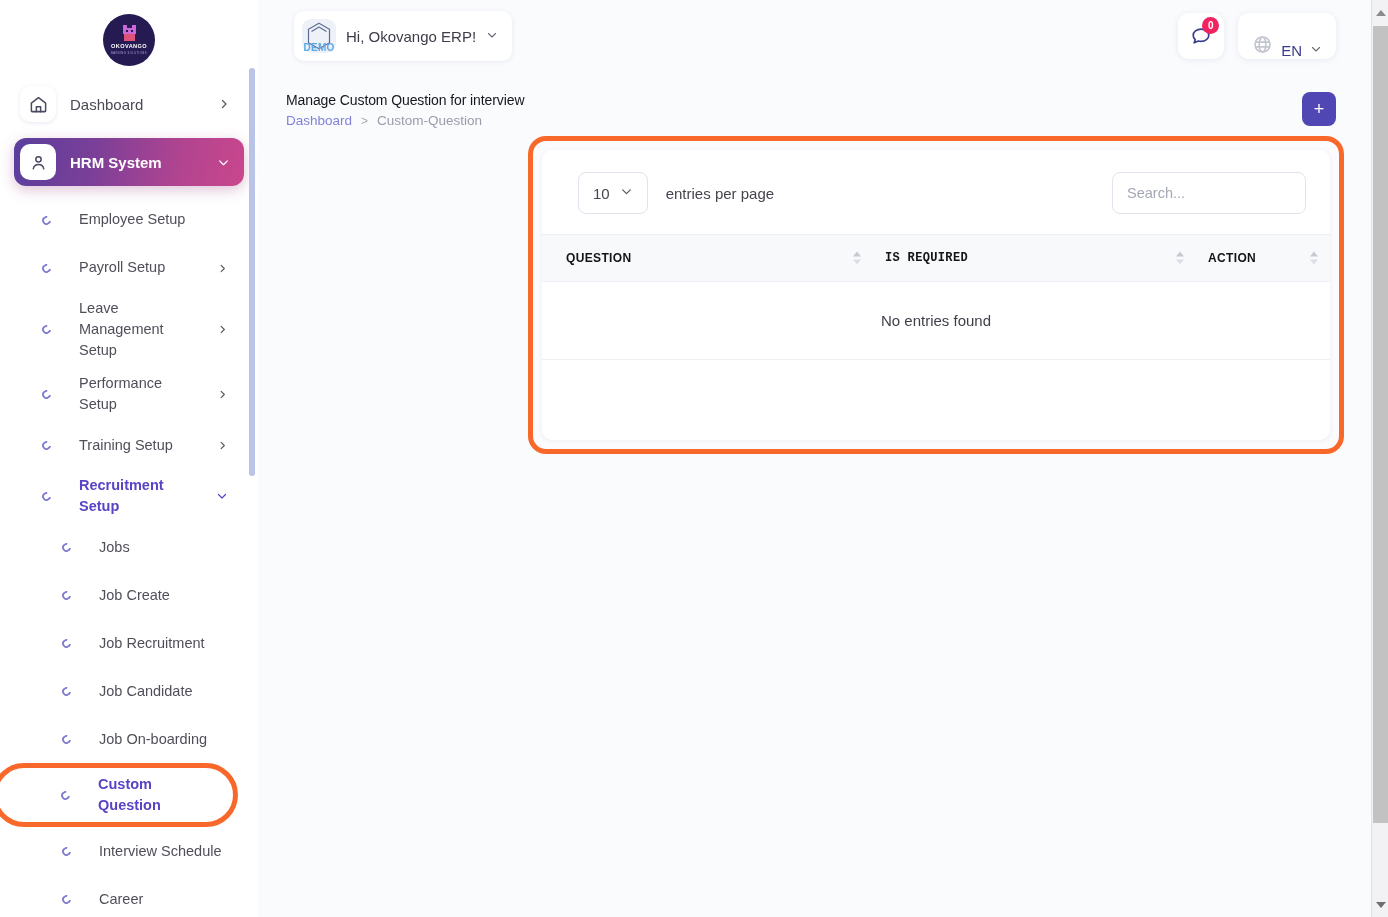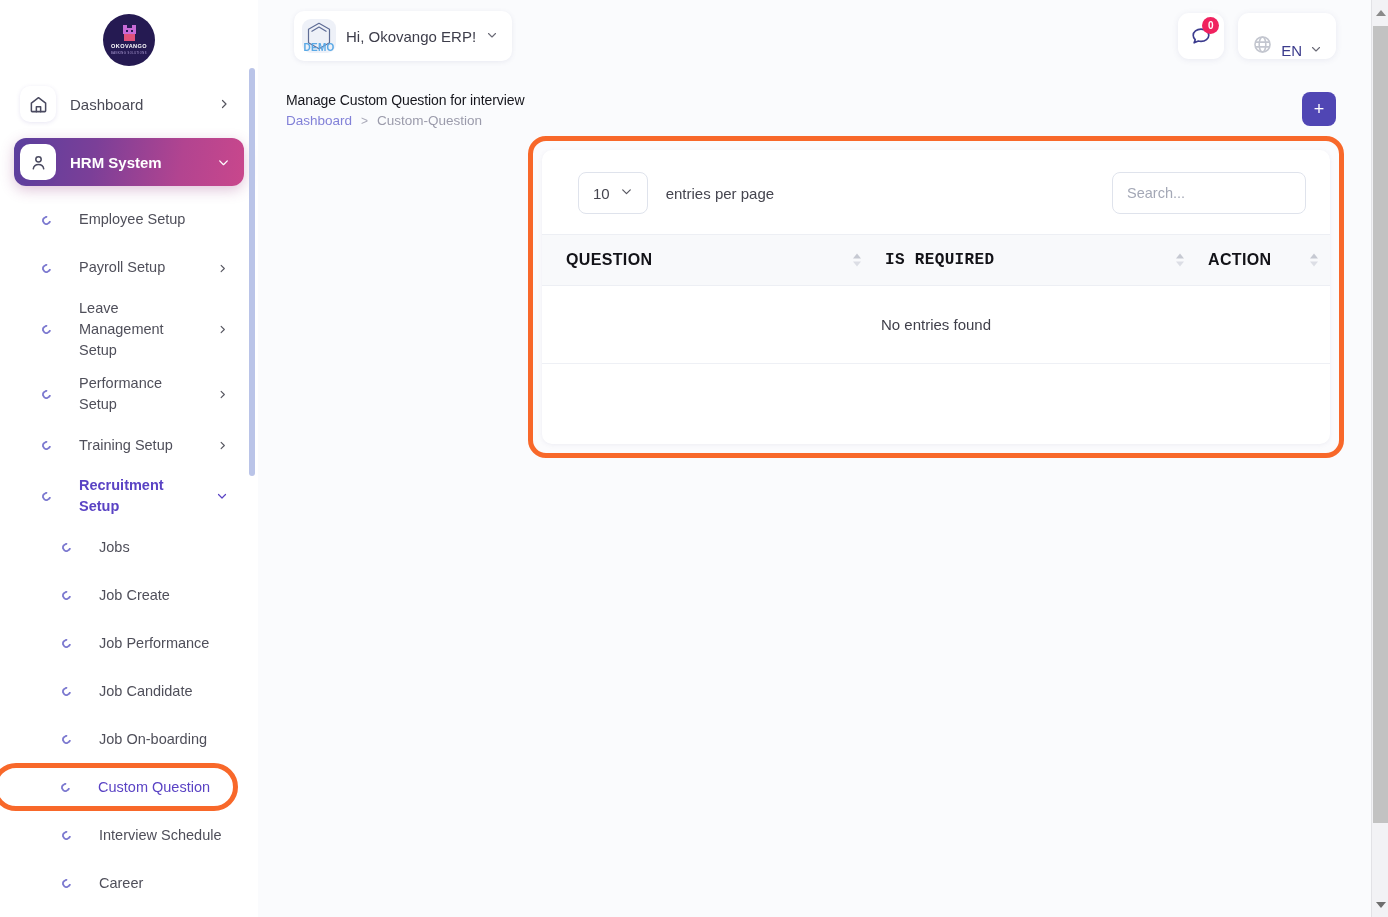--- a/index.html
+++ b/index.html
@@ -79,21 +79,21 @@
     cursor: pointer; position: relative; border-radius: 14px;
   }
   .sub-item .dot {
     width: 9px; height: 9px; border-radius: 50%;
     border: 2px solid #7d7ad0; border-right-color: transparent;
     transform: rotate(-35deg); flex: 0 0 9px;
   }
   .sub-item .label { font-size: 14.5px; color: #4f4f5a; flex: 1; line-height: 1.45; }
   .sub-item.open > .label { color: #5a43c4; font-weight: bold; }
   .sub-item.lvl2 { padding-left: 48px; min-height: 48px; }
-  .sub-item.current > .label { color: #5a43c4; font-weight: normal; }
+  .sub-item.current > .label { color: #5a43c4; font-weight: bold; }
   .sub-item.highlight {
     border: 5px solid #f8682a; border-radius: 34px;
     margin-left: -22px; margin-right: 6px; padding-left: 64px;
     background: #ffffff;
   }
 
   .side-scrollbar {
     position: absolute; left: 249px; top: 68px;
     width: 6px; height: 408px; border-radius: 4px;
     background: #bac4e8;
@@ -185,21 +185,21 @@
     margin-left: auto; width: 194px; height: 42px;
     border: 1px solid #dfe3ec; border-radius: 8px;
     padding: 0 14px; font-size: 14.5px; color: #45454f;
     font-family: "Liberation Sans", sans-serif; background: #fff; outline: none;
   }
   .search-input::placeholder { color: #a4a8b6; }
 
   table { width: 100%; border-collapse: collapse; }
   thead tr { background: #f8f9fb; border-top: 1px solid #edeff4; border-bottom: 1px solid #edeff4; }
   th {
-    text-align: left; font-size: 16px; letter-spacing: .35px;
+    text-align: left; font-size: 12px; letter-spacing: .35px;
     color: #131318; font-weight: bold; padding: 16px 0; position: relative;
   }
   th .thin { display: flex; align-items: center; }
   th.c-question { width: 42%; padding-left: 24px; }
   th.c-required { width: 41%; padding-left: 12px; font-family: Liberation Mono, monospace; }
   th.c-action  { width: 17%; padding-left: 12px; }
   .sorter {
     position: absolute; right: 12px; top: 50%; transform: translateY(-50%);
     display: flex; flex-direction: column; gap: 3px;
   }
@@ -345,21 +345,21 @@
       <div class="sub-item lvl2">
         <span class="dot"></span>
         <span class="label">Jobs</span>
       </div>
       <div class="sub-item lvl2">
         <span class="dot"></span>
         <span class="label">Job Create</span>
       </div>
       <div class="sub-item lvl2">
         <span class="dot"></span>
-        <span class="label">Job Performance</span>
+        <span class="label">Job Recruitment</span>
       </div>
       <div class="sub-item lvl2">
         <span class="dot"></span>
         <span class="label">Job Candidate</span>
       </div>
       <div class="sub-item lvl2">
         <span class="dot"></span>
         <span class="label">Job On-boarding</span>
       </div>
 

